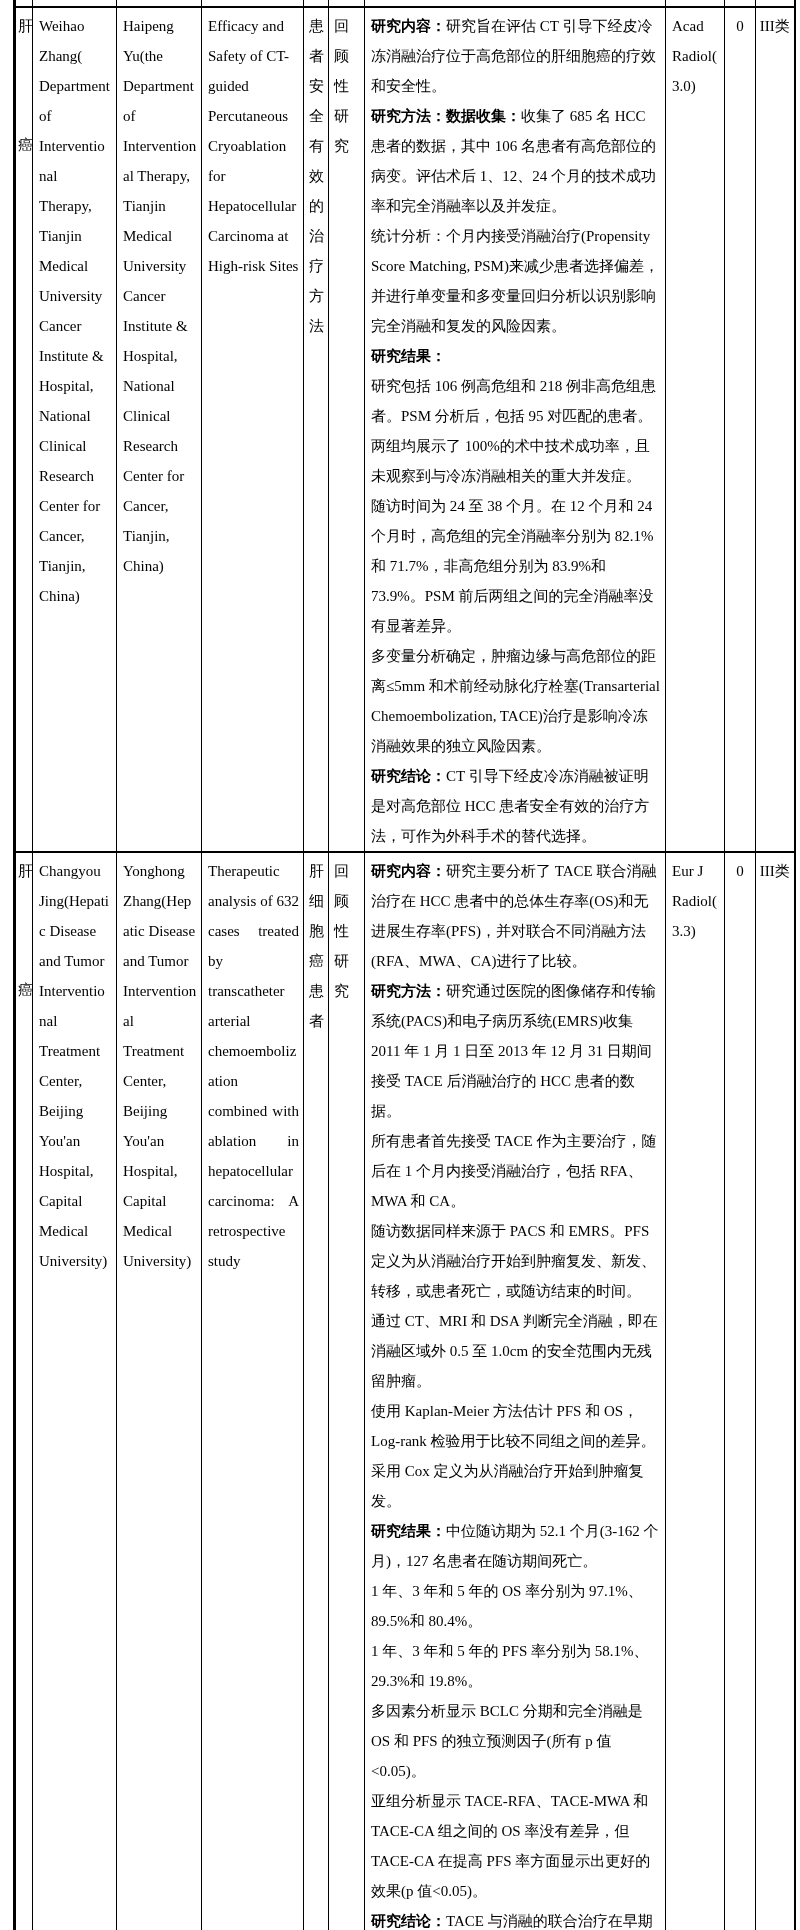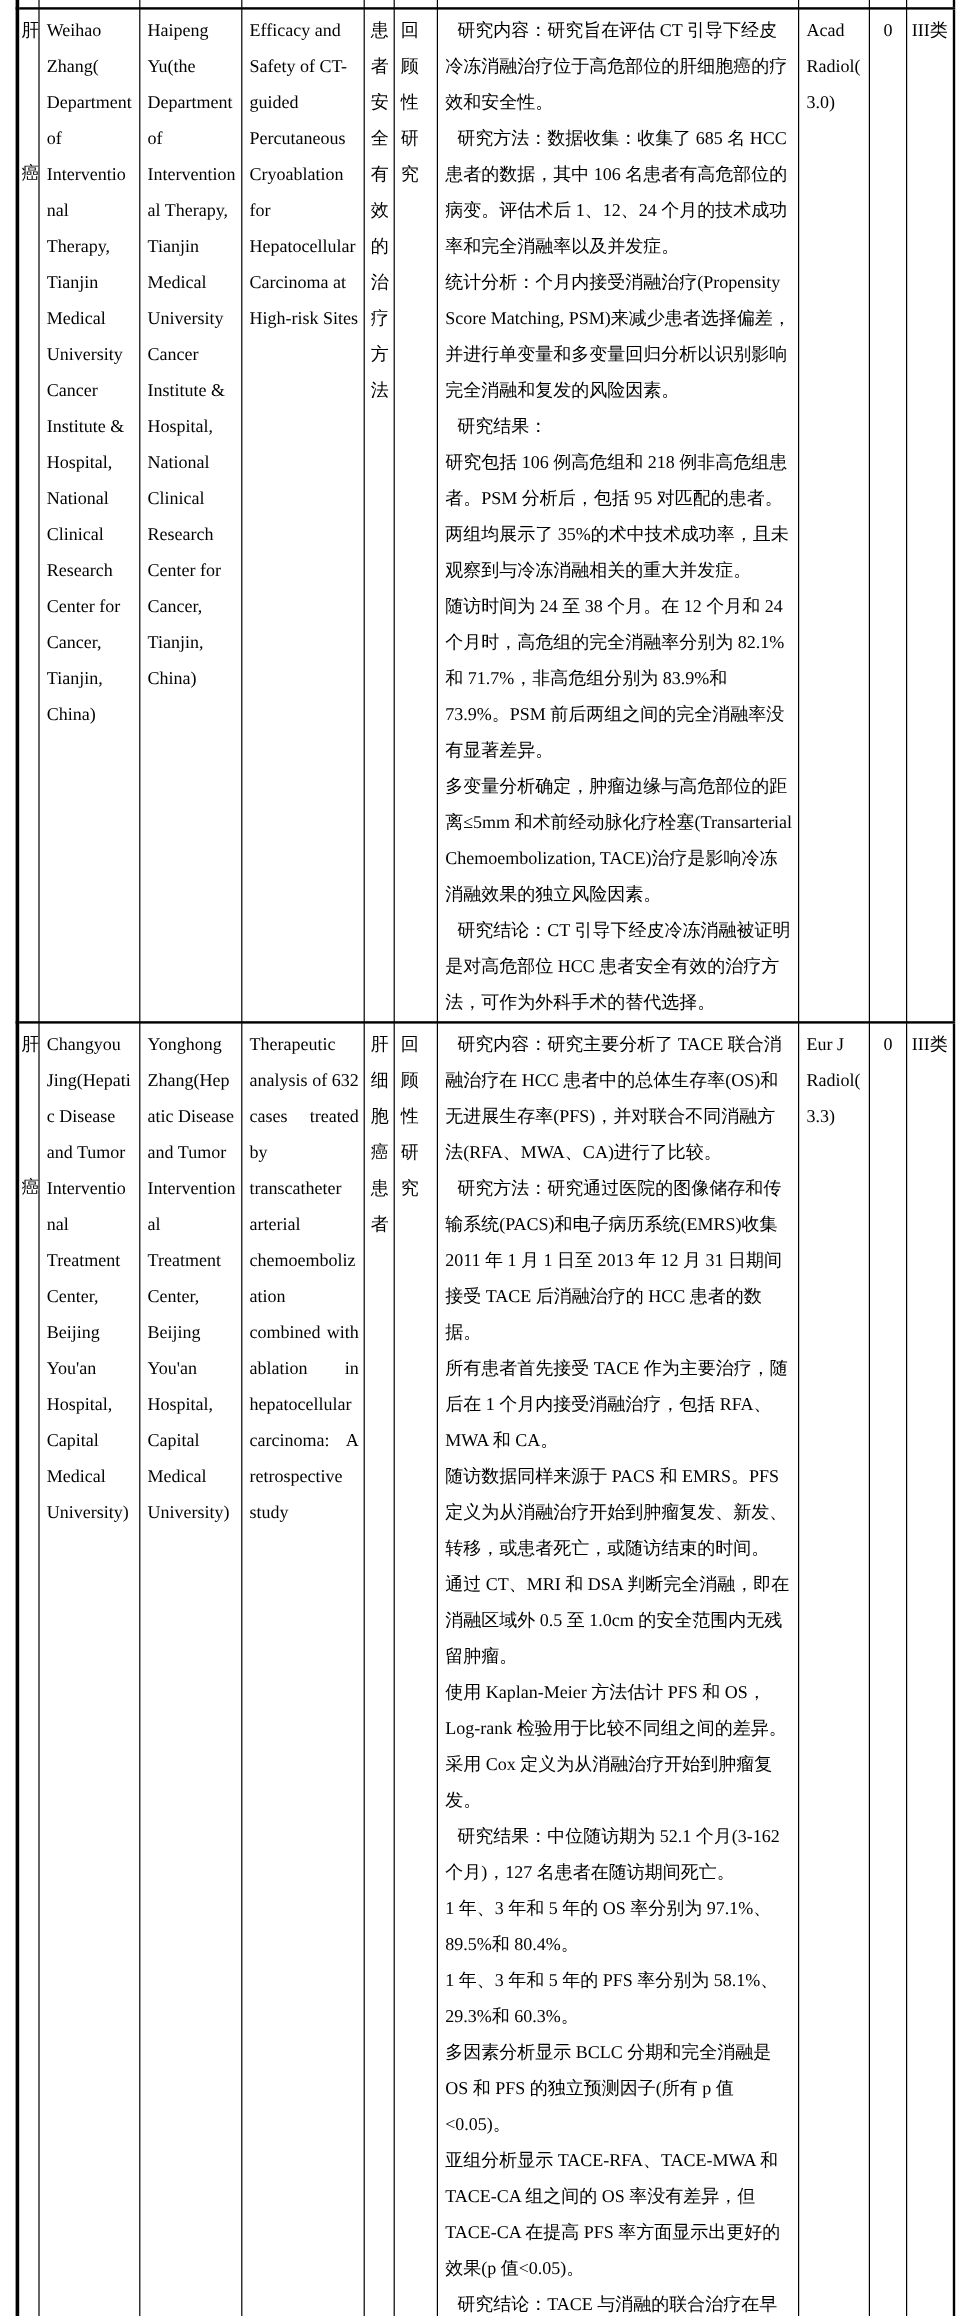--- a/index.html
+++ b/index.html
@@ -39,21 +39,21 @@
   td.vert {
     word-break: break-all;
     padding-left: 5px;
     padding-right: 3px;
   }
   td.cell-content { padding-left: 6px; padding-right: 4px; }
   td.cell-content p { margin: 0; }
   td.cell-title.justify { text-align: justify; }
   td.cell-score { text-align: center; padding-left: 2px; padding-right: 2px; }
   td.cell-grade { text-align: center; padding-left: 2px; padding-right: 2px; font-family: Liberation Serif, serif; }
-  b { font-weight: normal; margin-left: 10px; }
+  b { font-weight: bold; }
 </style>
 </head>
 <body>
 
 <table class="studies">
   <colgroup>
     <col style="width:18px">
       <col style="width:84px">
       <col style="width:85px">
     <col style="width:102px">
@@ -87,21 +87,21 @@
     <td class="cell-author">Haipeng Yu(the Department of Interventional Therapy, Tianjin Medical University Cancer Institute &amp; Hospital, National Clinical Research Center for Cancer, Tianjin, China)</td>
     <td class="cell-title">Efficacy and Safety of CT-guided Percutaneous Cryoablation for Hepatocellular Carcinoma at High-risk Sites</td>
     <td class="vert">患者安全有效的治疗方法</td>
     <td class="vert">回顾性研究</td>
     <td class="cell-content">
           <p><b>研究内容：</b>研究旨在评估 CT 引导下经皮冷冻消融治疗位于高危部位的肝细胞癌的疗效和安全性。</p>
           <p><b>研究方法：数据收集：</b>收集了 685 名 HCC 患者的数据，其中 106 名患者有高危部位的病变。评估术后 1、12、24 个月的技术成功率和完全消融率以及并发症。</p>
           <p>统计分析：个月内接受消融治疗(Propensity Score Matching, PSM)来减少患者选择偏差，并进行单变量和多变量回归分析以识别影响完全消融和复发的风险因素。</p>
           <p><b>研究结果：</b></p>
           <p>研究包括 106 例高危组和 218 例非高危组患者。PSM 分析后，包括 95 对匹配的患者。</p>
-          <p>两组均展示了 35%的术中技术成功率，且未观察到与冷冻消融相关的重大并发症。</p>
+          <p>两组均展示了 100%的术中技术成功率，且未观察到与冷冻消融相关的重大并发症。</p>
           <p>随访时间为 24 至 38 个月。在 12 个月和 24 个月时，高危组的完全消融率分别为 82.1%和 71.7%，非高危组分别为 83.9%和 73.9%。PSM 前后两组之间的完全消融率没有显著差异。</p>
           <p>多变量分析确定，肿瘤边缘与高危部位的距离≤5mm 和术前经动脉化疗栓塞(Transarterial Chemoembolization, TACE)治疗是影响冷冻消融效果的独立风险因素。</p>
           <p><b>研究结论：</b>CT 引导下经皮冷冻消融被证明是对高危部位 HCC 患者安全有效的治疗方法，可作为外科手术的替代选择。</p>
         </td>
     <td class="cell-journal">Acad Radiol(3.0)</td>
     <td class="cell-score">0</td>
     <td class="cell-grade">III类</td>
   </tr>
 
   <tr class="main row2">
@@ -117,21 +117,21 @@
     <td class="cell-content">
           <p><b>研究内容：</b>研究主要分析了 TACE 联合消融治疗在 HCC 患者中的总体生存率(OS)和无进展生存率(PFS)，并对联合不同消融方法(RFA、MWA、CA)进行了比较。</p>
           <p><b>研究方法：</b>研究通过医院的图像储存和传输系统(PACS)和电子病历系统(EMRS)收集 2011 年 1 月 1 日至 2013 年 12 月 31 日期间接受 TACE 后消融治疗的 HCC 患者的数据。</p>
           <p>所有患者首先接受 TACE 作为主要治疗，随后在 1 个月内接受消融治疗，包括 RFA、MWA 和 CA。</p>
           <p>随访数据同样来源于 PACS 和 EMRS。PFS 定义为从消融治疗开始到肿瘤复发、新发、转移，或患者死亡，或随访结束的时间。</p>
           <p>通过 CT、MRI 和 DSA 判断完全消融，即在消融区域外 0.5 至 1.0cm 的安全范围内无残留肿瘤。</p>
           <p>使用 Kaplan-Meier 方法估计 PFS 和 OS，Log-rank 检验用于比较不同组之间的差异。</p>
           <p>采用 Cox 定义为从消融治疗开始到肿瘤复发。</p>
           <p><b>研究结果：</b>中位随访期为 52.1 个月(3-162 个月)，127 名患者在随访期间死亡。</p>
           <p>1 年、3 年和 5 年的 OS 率分别为 97.1%、89.5%和 80.4%。</p>
-          <p>1 年、3 年和 5 年的 PFS 率分别为 58.1%、29.3%和 60.3%。</p>
+          <p>1 年、3 年和 5 年的 PFS 率分别为 58.1%、29.3%和 19.8%。</p>
           <p>多因素分析显示 BCLC 分期和完全消融是 OS 和 PFS 的独立预测因子(所有 p 值&lt;0.05)。</p>
           <p>亚组分析显示 TACE-RFA、TACE-MWA 和 TACE-CA 组之间的 OS 率没有差异，但 TACE-CA 在提高 PFS 率方面显示出更好的效果(p 值&lt;0.05)。</p>
           <p><b>研究结论：</b>TACE 与消融的联合治疗在早期 HCC 和 BCLC B 期患者中是有效的。完全消融和 BCLC 分期是 PFS 和 OS 的重要预后因素。</p>
         </td>
     <td class="cell-journal">Eur J Radiol(3.3)</td>
     <td class="cell-score">0</td>
     <td class="cell-grade">III类</td>
   </tr>
 </tbody>
   </table>

